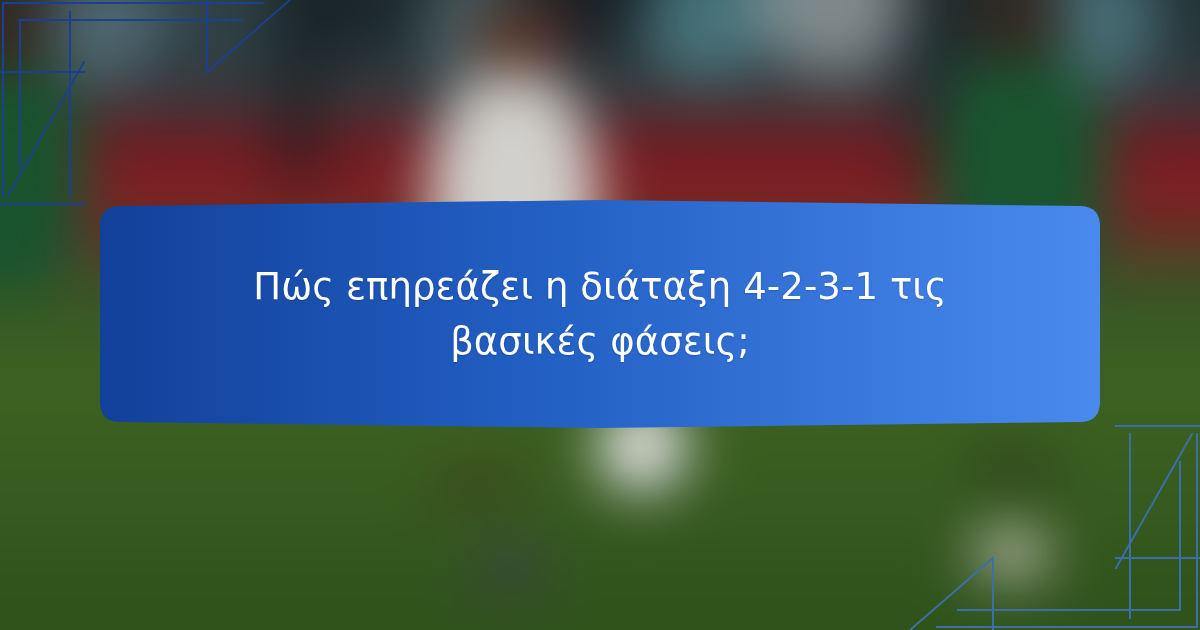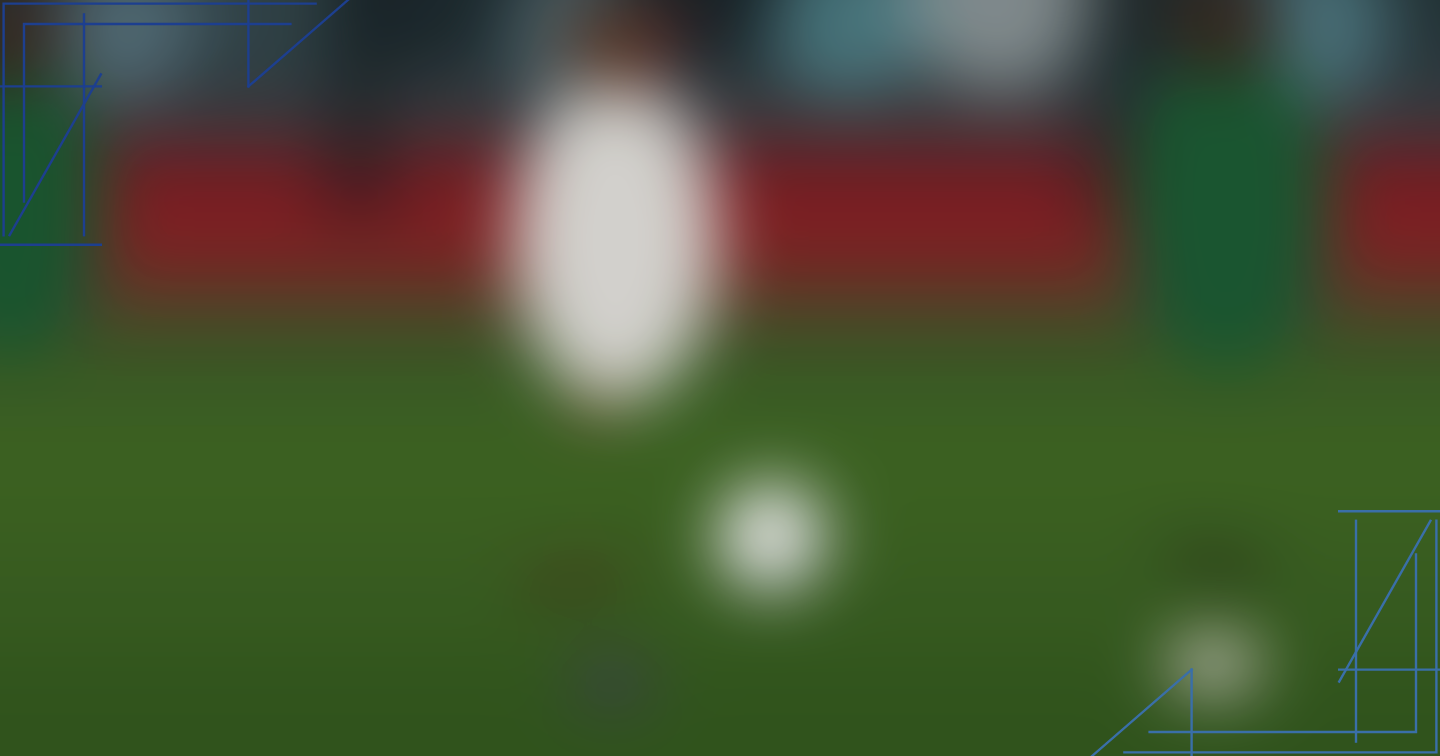--- a/index.html
+++ b/index.html
@@ -217,14 +217,31 @@
       <polyline points="1180,462 1180,610 958,610"></polyline>
       <line x1="1130" y1="434" x2="1130" y2="618"></line>
       <line x1="993" y1="558" x2="993" y2="630"></line>
       <line x1="1200" y1="426" x2="1116" y2="426"></line>
       <line x1="1200" y1="558" x2="1116" y2="558"></line>
       <line x1="1192" y1="434" x2="1116" y2="568"></line>
       <line x1="993" y1="558" x2="910" y2="630"></line>
     </g>
   </svg>
 
+  <div class="card-wrap">
+    <svg class="card-shape" width="1000" height="228" viewBox="0 0 1000 228" preserveAspectRatio="none">
+      <defs>
+        <linearGradient id="cardGrad" x1="0" y1="0" x2="1" y2="0">
+          <stop offset="0" stop-color="#12409a"></stop>
+          <stop offset="0.45" stop-color="#2360c4"></stop>
+          <stop offset="1" stop-color="#4a8aef"></stop>
+        </linearGradient>
+      </defs>
+      <path d="M 0,26 Q 0,7 19,6 L 500,0 L 981,6 Q 1000,7 1000,26
+               L 1000,202 Q 1000,221 981,222 L 500,228 L 19,222
+               Q 0,221 0,202 Z" fill="url(#cardGrad)"></path>
+    </svg>
+    <div class="card-text">
+      <h1 class="headline">Πώς επηρεάζει η διάταξη 4-2-3-1 τις βασικές φάσεις;</h1>
+    </div>
+  </div>
 
 </div>
 
 </body></html>

